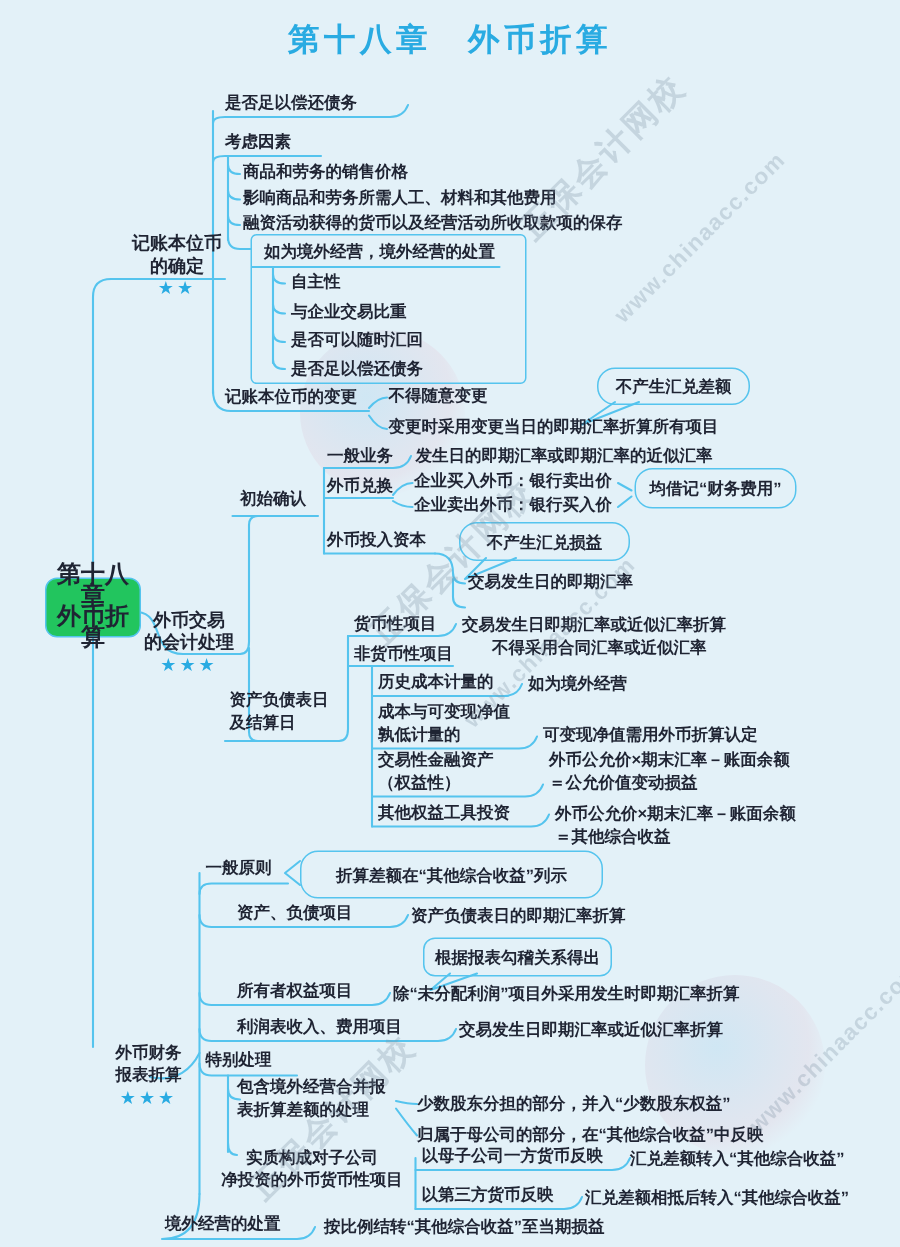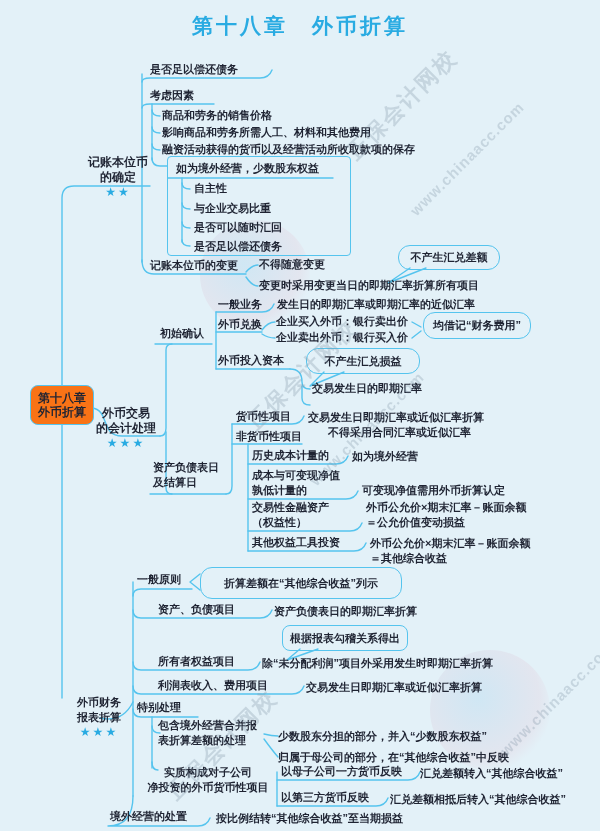--- a/index.html
+++ b/index.html
@@ -8,23 +8,23 @@
   #stage{position:absolute;inset:0;width:600px;height:831px;}
   svg.lines{position:absolute;left:0;top:0;z-index:1;}
   .txt{position:absolute;z-index:2;font-size:11px;font-weight:bold;line-height:15px;white-space:nowrap;}
   .ml{white-space:pre-line;}
   .ctr{text-align:center;}
   .title{position:absolute;left:0;top:12px;width:600px;text-align:center;z-index:2;
          font-size:21px;font-weight:bold;color:#29abe2;letter-spacing:3px;}
   .branch{position:absolute;z-index:2;font-size:12px;font-weight:bold;text-align:center;line-height:15px;white-space:pre-line;}
   .stars{display:block;color:#29abe2;font-size:12px;letter-spacing:2px;line-height:14px;}
   .rootbox{position:absolute;left:30px;top:385px;width:62px;height:38px;z-index:2;
-           border:1.5px solid #55c4ee;border-radius:8px;background:#f97316;
+           border:1.5px solid #55c4ee;border-radius:8px;background:#22c55e;
            display:flex;align-items:center;justify-content:center;text-align:center;
-           font-size:12px;font-weight:bold;line-height:14px;white-space:pre-line;}
+           font-size:16px;font-weight:bold;line-height:14px;white-space:pre-line;}
   .box{position:absolute;z-index:2;border:1.4px solid #55c4ee;border-radius:12px;
        display:flex;align-items:center;justify-content:center;
        font-size:11px;font-weight:bold;white-space:nowrap;background:transparent;}
   .groupbox{position:absolute;left:167px;top:156px;width:182px;height:98px;z-index:1;
             border:1.2px solid #55c4ee;border-radius:4px;}
   .wm{position:absolute;z-index:3;color:rgba(130,150,165,.30);font-size:22px;font-weight:bold;
       transform:rotate(-45deg);pointer-events:none;white-space:nowrap;letter-spacing:2px;}
   .wm.small{font-size:15px;letter-spacing:1px;}
   .wmlogo{position:absolute;z-index:0;border-radius:50%;pointer-events:none;
           background:radial-gradient(circle at 40% 40%, rgba(120,185,225,.18), rgba(225,130,160,.10) 60%, transparent 75%);}
@@ -125,21 +125,21 @@
     <span class="stars">★★</span>
   </div>
 
   <div class="txt" style="left:150px;top:62px;">是否足以偿还债务</div>
   <div class="txt" style="left:150px;top:88px;">考虑因素</div>
   <div class="txt" style="left:162px;top:108px;">商品和劳务的销售价格</div>
   <div class="txt" style="left:162px;top:125px;">影响商品和劳务所需人工、材料和其他费用</div>
   <div class="txt" style="left:162px;top:142px;">融资活动获得的货币以及经营活动所收取款项的保存</div>
 
   <div class="groupbox"></div>
-  <div class="txt" style="left:176px;top:161px;">如为境外经营，少数股东权益</div>
+  <div class="txt" style="left:176px;top:161px;">如为境外经营，境外经营的处置</div>
   <div class="txt" style="left:194px;top:181px;">自主性</div>
   <div class="txt" style="left:194px;top:201px;">与企业交易比重</div>
   <div class="txt" style="left:194px;top:220px;">是否可以随时汇回</div>
   <div class="txt" style="left:194px;top:239px;">是否足以偿还债务</div>
 
   <div class="txt" style="left:150px;top:258px;">记账本位币的变更</div>
   <div class="txt" style="left:259px;top:257px;">不得随意变更</div>
   <div class="txt" style="left:259px;top:278px;font-family:Liberation Serif, serif;">变更时采用变更当日的即期汇率折算所有项目</div>
   <div class="box" style="left:398px;top:245px;width:100px;height:23px;">不产生汇兑差额</div>
 

